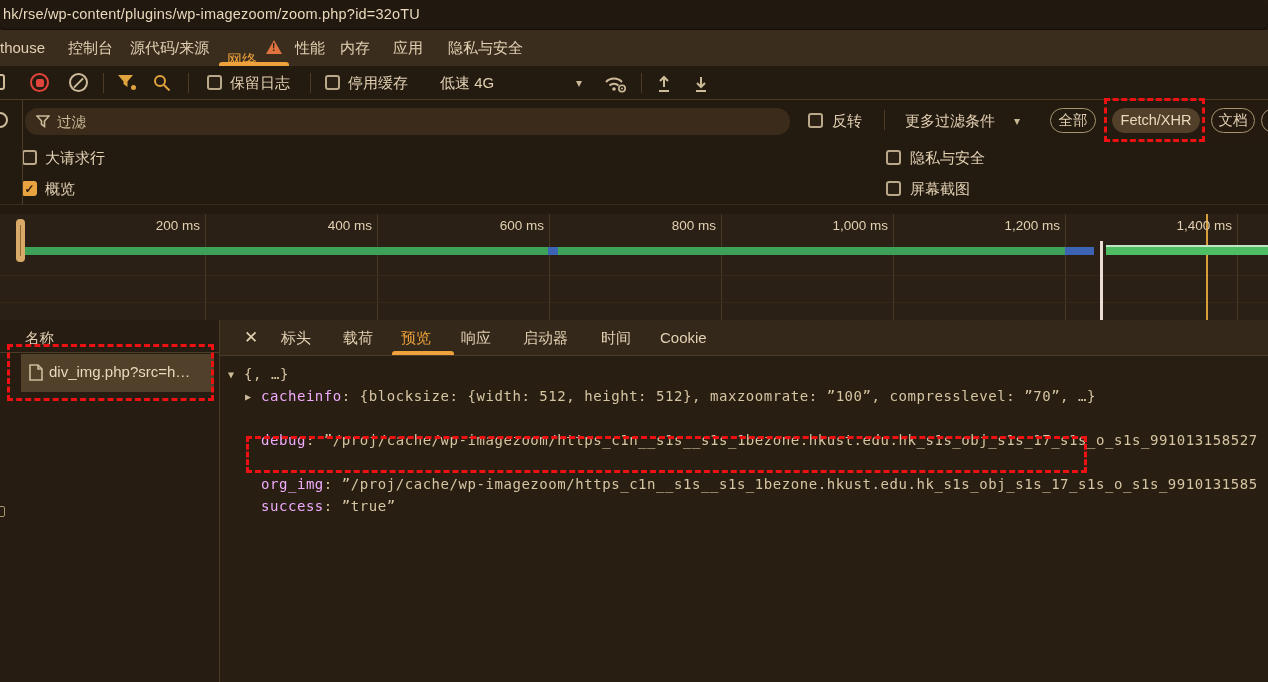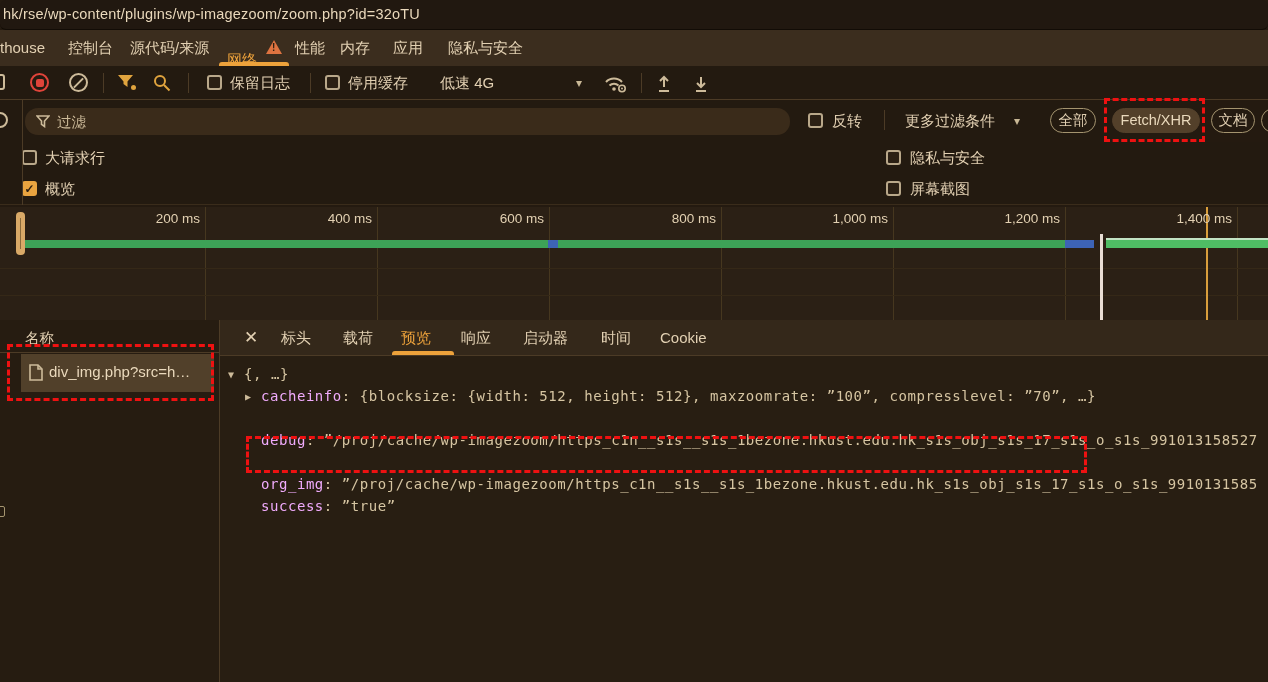--- a/index.html
+++ b/index.html
@@ -42,21 +42,21 @@
   .filterrow { left:0; top:100px; width:1144px; height:42px; background:#231a10; }
   .filter-input { position:absolute; left:25px; top:8px; width:765px; height:27px; background:#3a2b1a; border:none; border-radius:13px; color:#e3d2b4; padding-left:32px; font-size:14.5px; font-family:"Liberation Sans",sans-serif; }
   .filter-input::placeholder { color:#cdbb9a; opacity:1; }
   .pill { position:absolute; top:8px; height:25px; border:1px solid #a4946f; border-radius:13px; font-size:14.5px; color:#e2d0b2; text-align:center; line-height:23px; cursor:pointer; background:transparent; }
   .pill.selected { background:#53402a; border-color:#53402a; color:#ead9bc; }
 
   
   .optsrow { left:0; top:142px; width:1268px; height:63px; background:#231a10; border-bottom:1px solid #3a2c1b; }
 
   
-  .overview { left:0; top:207px; width:1268px; height:115px; background:#2b2015; border-bottom:2px solid #4c3b26; }
+  .overview { left:0; top:214px; width:1268px; height:115px; background:#2b2015; border-bottom:2px solid #4c3b26; }
   .vgrid { position:absolute; top:0; width:1px; height:115px; background:#46371f; }
   .hgrid { position:absolute; left:0; width:1268px; height:1px; background:#352817; }
   .ticklabel { position:absolute; top:4px; width:95px; text-align:right; font-size:13.5px; color:#e2d0b2; white-space:nowrap; }
   .handle { position:absolute; left:16px; top:5px; width:9px; height:43px; background:#d9a967; border-radius:4px; cursor:ew-resize; }
   .handle::after { content:""; position:absolute; left:4px; top:6px; width:1px; height:31px; background:#8a6a3a; }
   .wbar { position:absolute; top:33px; height:8px; }
   .evline { position:absolute; }
 
   
   .leftpanel { left:0; top:320px; width:220px; height:362px; background:#261c11; border-right:1px solid #4c3b26; }

